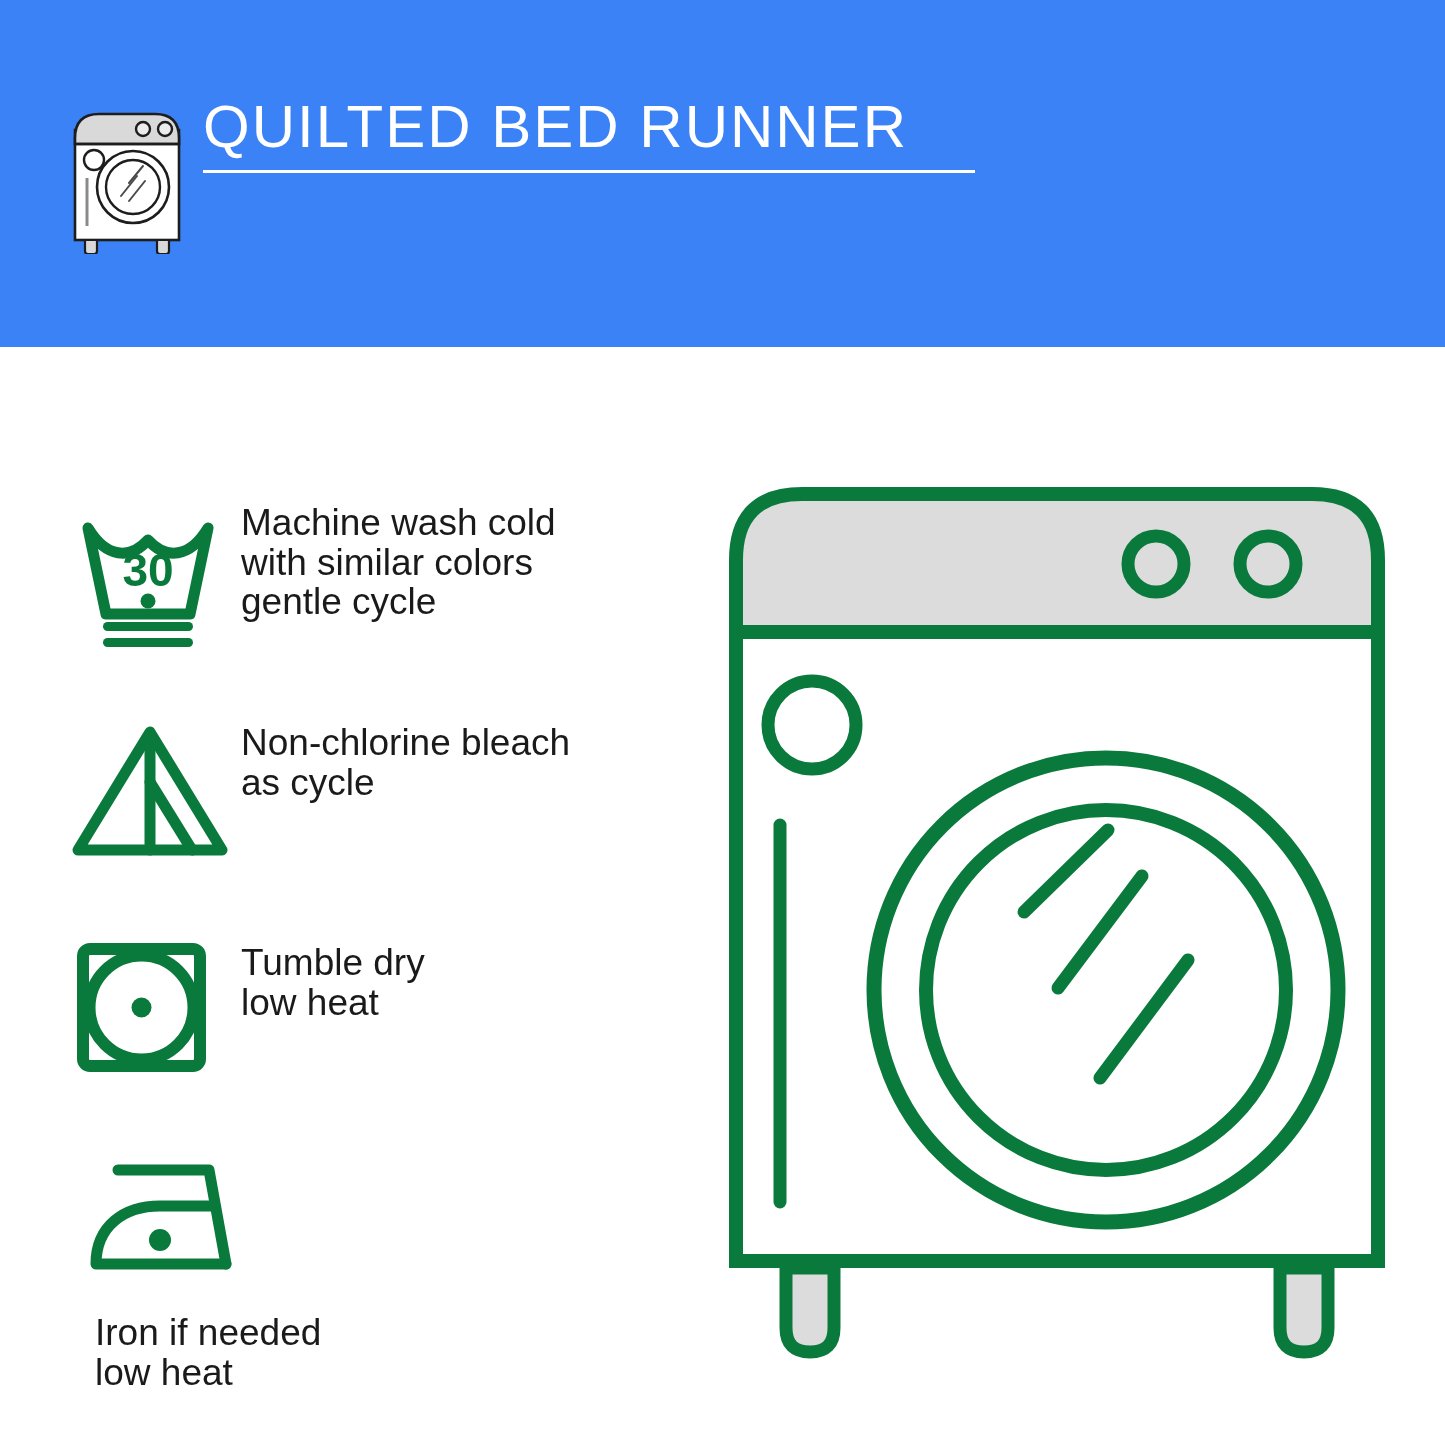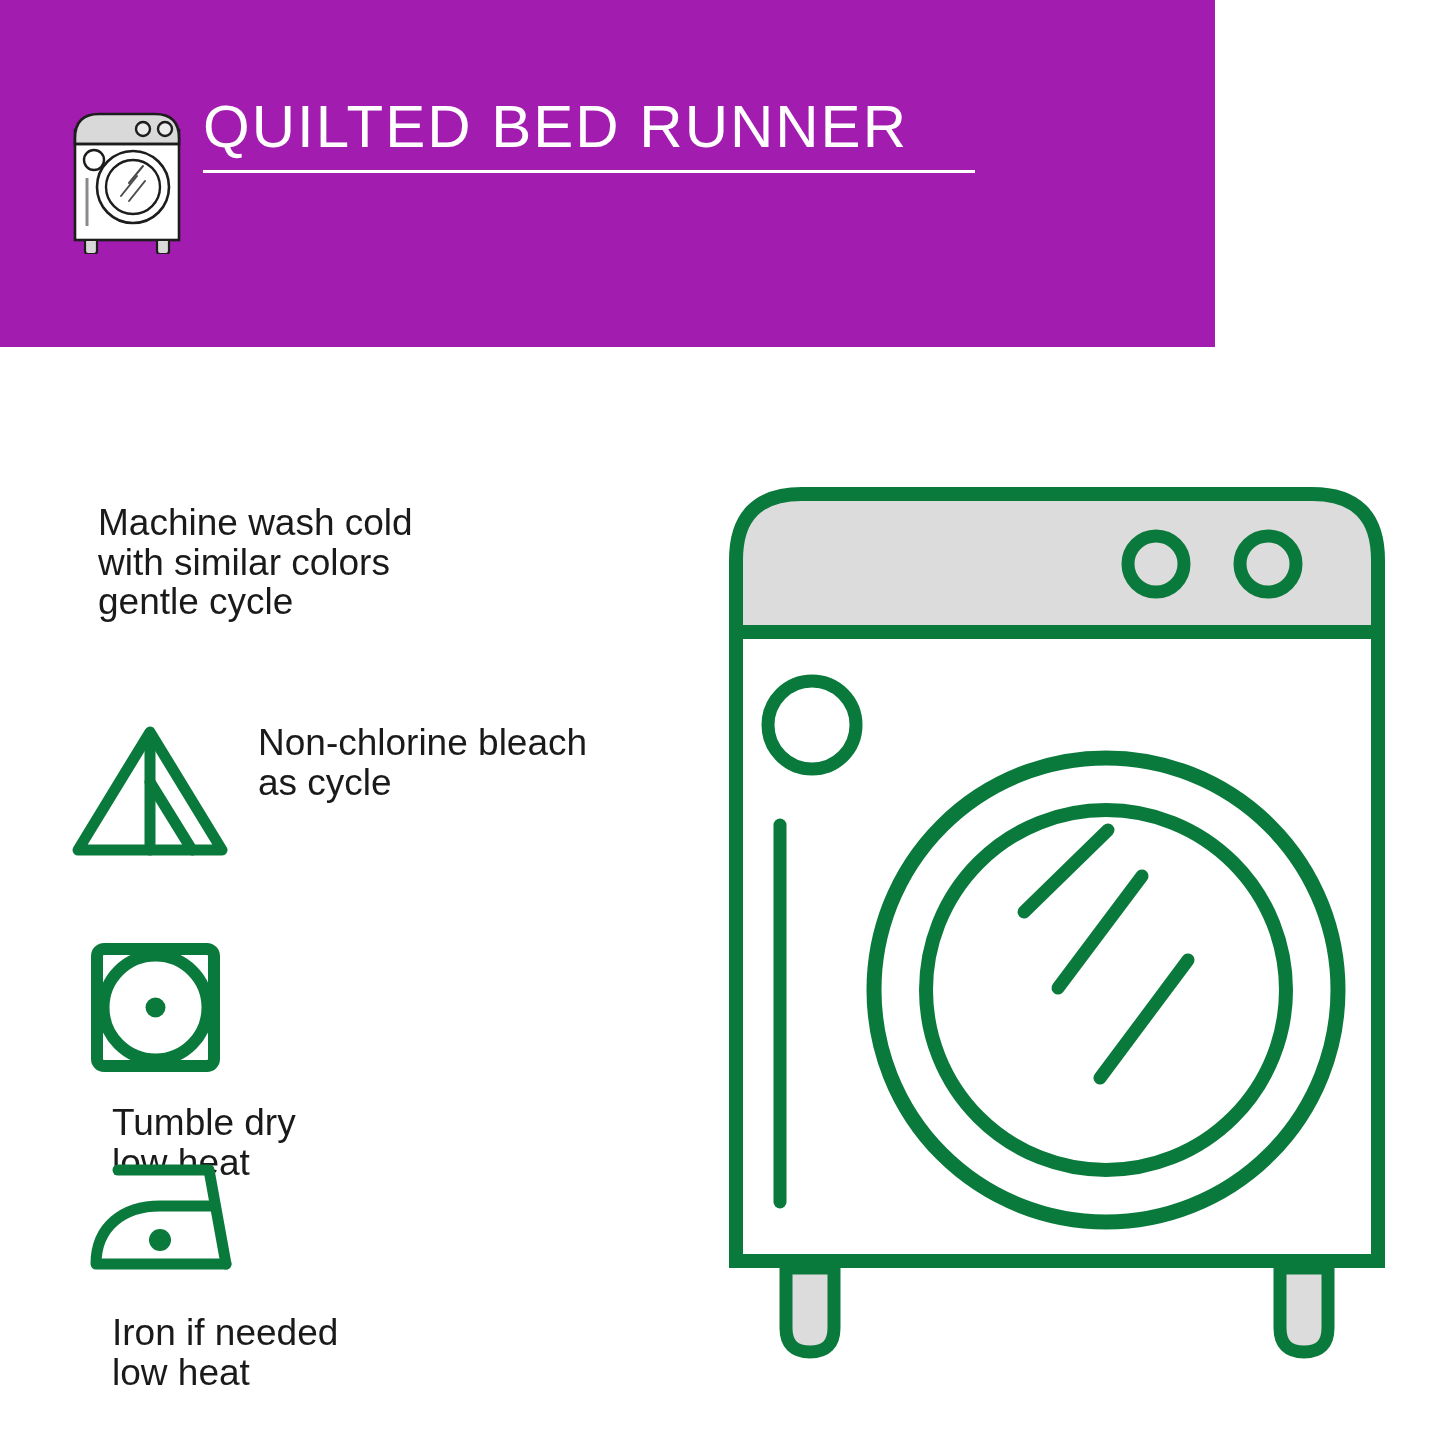--- a/index.html
+++ b/index.html
@@ -7,22 +7,22 @@
     width:1445px;height:1445px;
     background:#ffffff;
     font-family:"Liberation Sans", sans-serif;
     overflow:hidden;
     position:relative;
   }
   #page{position:absolute;inset:0;background:#fff;}
 
   
   .header{
-    position:absolute;left:0;top:0;width:1215px;height:347px;
-    background:#a21caf;
+    position:absolute;left:0;top:0;width:1445px;height:347px;
+    background:#3b82f6;
   }
   .header-logo{
     position:absolute;left:67px;top:104px;width:120px;height:150px;
   }
   .header-text{
     position:absolute;left:203px;top:96px;width:790px;
   }
   .title-main{
     font-size:60px;line-height:62px;
     letter-spacing:2.0px;
@@ -43,29 +43,29 @@
   }
 
   
   .care-list{position:absolute;left:0;top:347px;width:660px;}
   .care-row{
     position:absolute;
     display:flex;align-items:flex-start;
   }
   .care-row .sym{width:160px;flex:0 0 160px;}
   .care-row .txt{
-    margin-left:28px;
+    margin-left:11px;
     font-size:37px;line-height:39.5px;
     color:#1a1a1a;
     white-space:pre-line;
     padding-top:1px;
   }
   #row0{left:70px;top:155px;}
   #row1{left:70px;top:375px;}
-  #row2{left:84px;top:595px;flex-direction:column;}
+  #row2{left:70px;top:595px;}
   #row3{left:84px;top:805px;flex-direction:column;}
 
   #row0 .sym{height:150px;}
   #row1 .sym{height:140px;}
   #row2 .sym{height:130px;}
   #row3 .sym{height:130px;}
 
   
   .machine{
     position:absolute;left:722px;top:480px;width:670px;height:880px;
@@ -109,20 +109,35 @@
     <div class="header-text">
       <div class="title-main">QUILTED BED RUNNER</div>
       <div class="title-divider"></div>
     </div>
 
   </div>
 
   <div class="care-list">
 
     <div class="care-row" id="row0">
+      <div class="sym">
+        <svg viewBox="0 0 160 150" width="160" height="150" aria-hidden="true">
+          <g fill="none" stroke="#0a7a3c" stroke-width="11" stroke-linecap="round" stroke-linejoin="round">
+
+            <path d="M18 26 C36 56 60 58 78 38 C96 58 120 56 138 26 L120 112 L36 112 Z"></path>
+          </g>
+
+          <text x="78" y="84" text-anchor="middle" font-family="Liberation Sans, sans-serif" font-size="46" font-weight="bold" fill="#0a7a3c">30</text>
+
+          <circle cx="78" cy="99" r="7.5" fill="#0a7a3c"></circle>
+
+          <rect x="33" y="120" width="90" height="9" rx="4.5" fill="#0a7a3c"></rect>
+          <rect x="33" y="136" width="90" height="9" rx="4.5" fill="#0a7a3c"></rect>
+        </svg>
+      </div>
       <div class="txt">Machine wash cold
 with similar colors
 gentle cycle</div>
     </div>
 
     <div class="care-row" id="row1">
       <div class="sym">
         <svg viewBox="0 0 160 140" width="160" height="140" aria-hidden="true">
           <g fill="none" stroke="#0a7a3c" stroke-width="11" stroke-linejoin="round" stroke-linecap="round">
 

